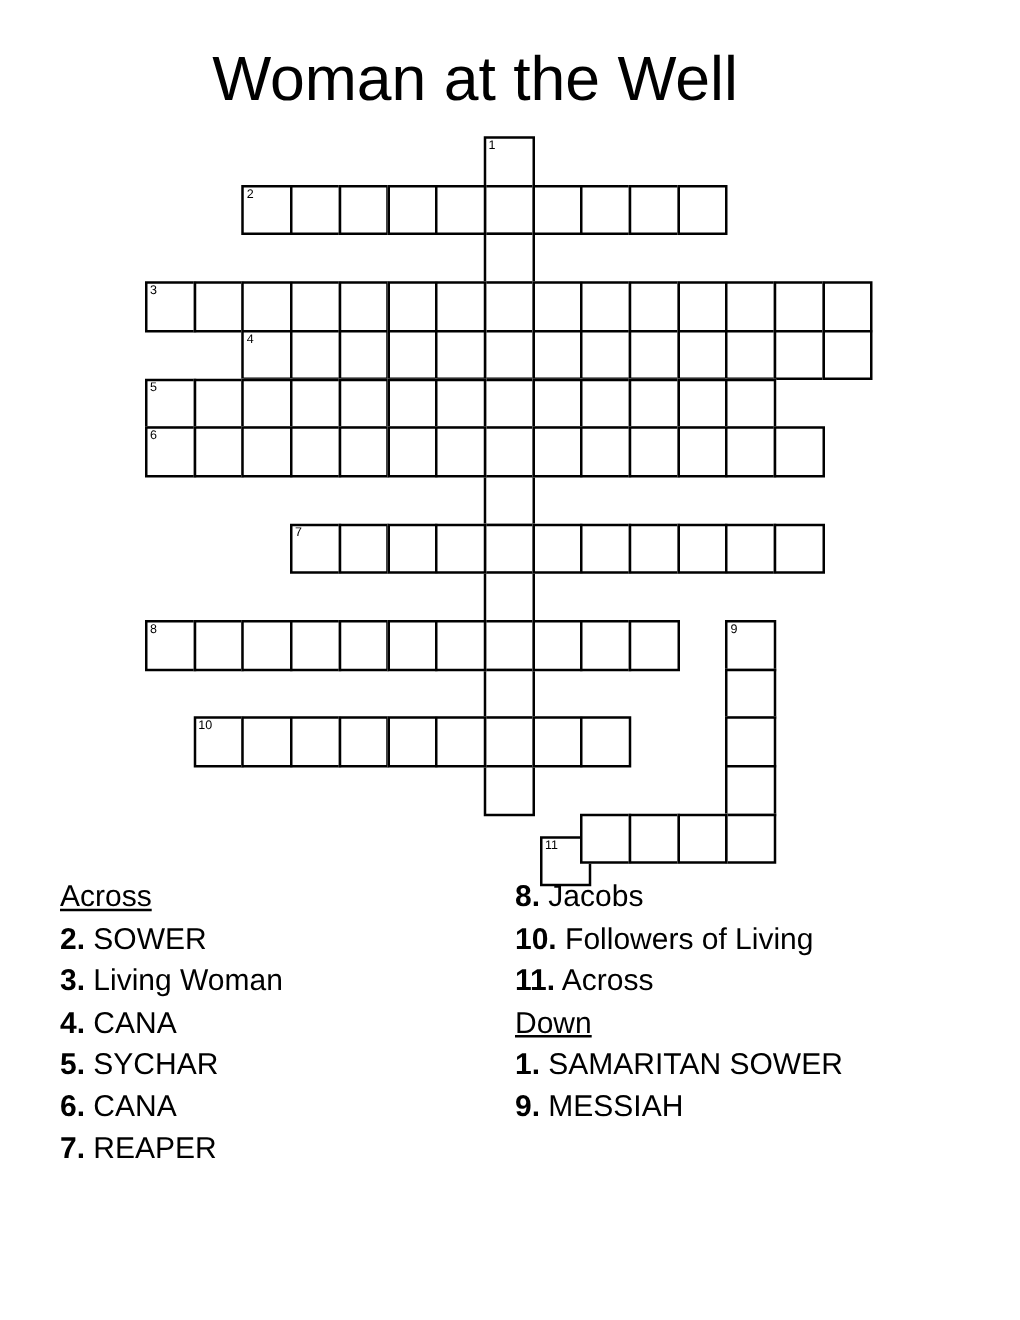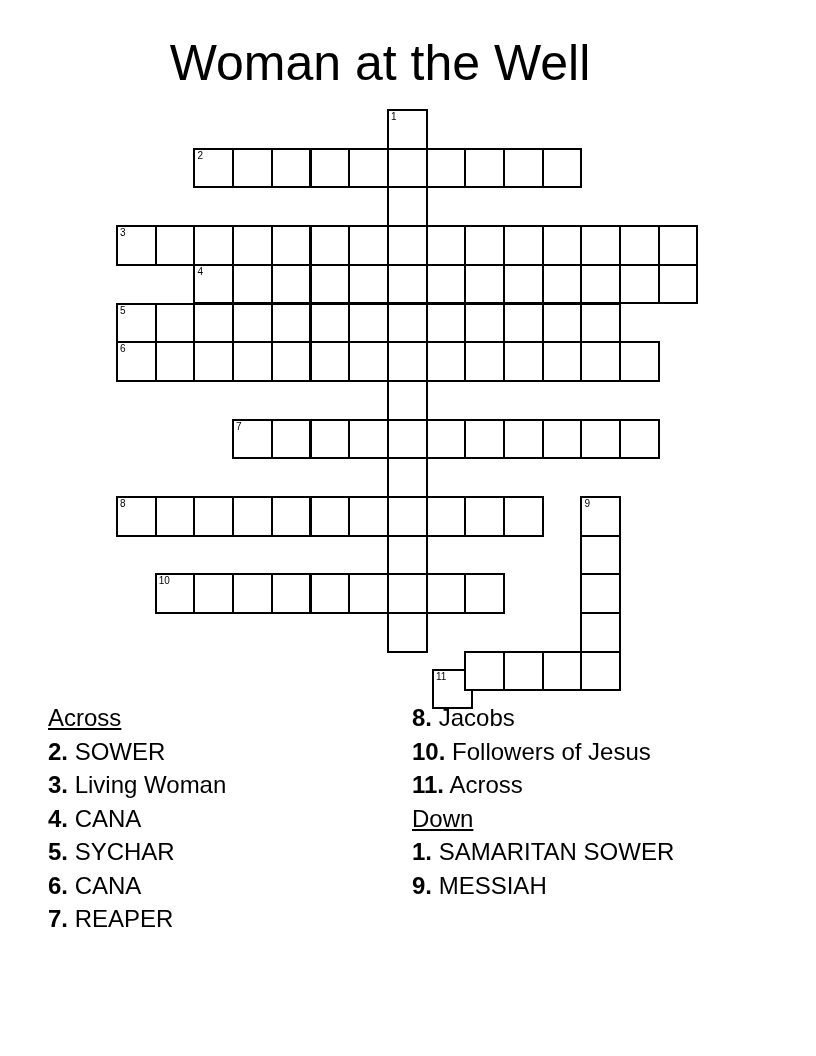--- a/index.html
+++ b/index.html
@@ -158,18 +158,18 @@
   <div class="clue"><b>2.</b><span> SOWER</span></div>
   <div class="clue"><b>3.</b><span> Living Woman</span></div>
   <div class="clue"><b>4.</b><span> CANA</span></div>
   <div class="clue"><b>5.</b><span> SYCHAR</span></div>
   <div class="clue"><b>6.</b><span> CANA</span></div>
   <div class="clue"><b>7.</b><span> REAPER</span></div>
 </div>
 
 <div class="clues-col" style="left:412px; top:701px;">
   <div class="clue"><b>8.</b><span> Jacobs</span></div>
-  <div class="clue"><b>10.</b><span> Followers of Jesus</span></div>
+  <div class="clue"><b>10.</b><span> Followers of Living</span></div>
   <div class="clue"><b>11.</b><span> Across</span></div>
   <div class="head">Down</div>
   <div class="clue"><b>1.</b><span> SAMARITAN SOWER</span></div>
   <div class="clue"><b>9.</b><span> MESSIAH</span></div>
 </div>
 
 </body></html>

